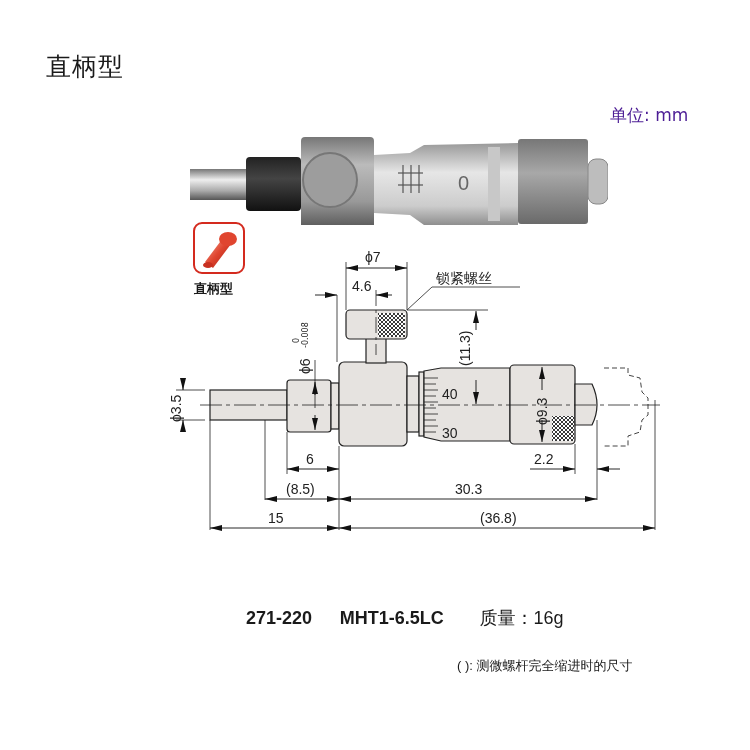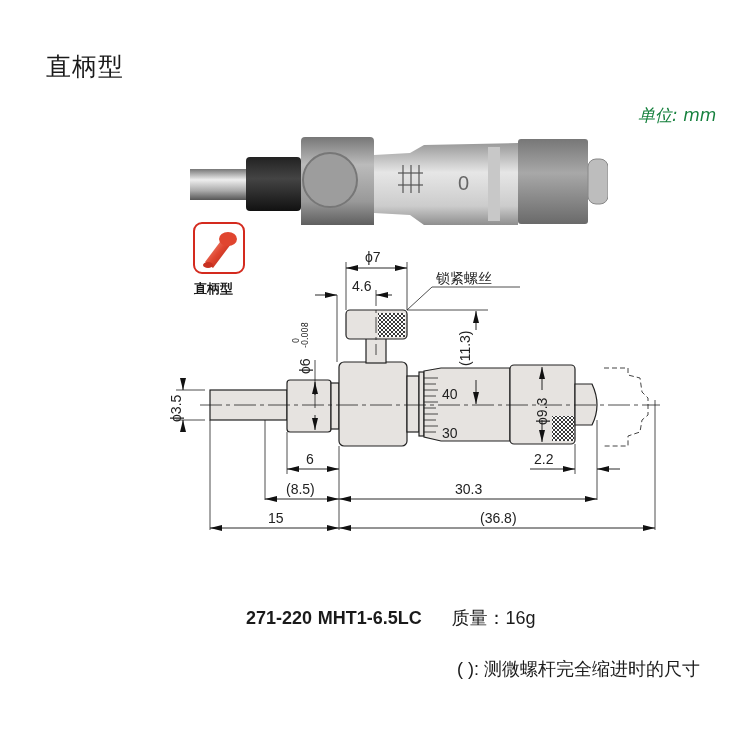--- a/index.html
+++ b/index.html
@@ -1,28 +1,28 @@
 <!DOCTYPE html>
 <html><head>
 <meta charset="utf-8">
 <style>
   html,body{margin:0;padding:0;background:#fff;}
   body{width:750px;height:750px;position:relative;overflow:hidden;font-family:"DejaVu Sans","Liberation Sans",sans-serif;color:#1a1a1a;}
   .title{position:absolute;left:46px;top:50px;font-size:25px;font-weight:500;letter-spacing:1px;}
-  .unit{position:absolute;left:638px;top:104px;font-size:17px;color:#15803d;font-style:italic;}
+  .unit{position:absolute;left:610px;top:104px;font-size:17px;color:#4c1d95;}
   .photo{position:absolute;left:188px;top:135px;}
   .badge{position:absolute;left:193px;top:222px;width:52px;height:52px;border:2px solid #d42a1e;border-radius:9px;background:#fff;box-sizing:border-box;}
   .badge-label{position:absolute;left:194px;top:280px;font-size:13px;font-weight:bold;}
   .drawing{position:absolute;left:0;top:0;}
   .dim{font-family:"Liberation Sans","DejaVu Sans",sans-serif;font-size:14px;fill:#222;}
   .product{position:absolute;left:246px;top:606px;font-size:18px;}
   .product .code{font-weight:bold;font-family:"Liberation Sans",sans-serif;}
-  .product .model{font-weight:bold;font-family:"Liberation Sans",sans-serif;}
-  .product .mass{margin-left:24px;font-family:"Liberation Sans",sans-serif;}
-  .note{position:absolute;left:457px;top:657px;font-size:18px;font-family:"Liberation Sans",sans-serif;}
+  .product .model{font-weight:bold;font-family:"Liberation Sans",sans-serif;margin-left:22px;}
+  .product .mass{margin-left:30px;font-family:"Liberation Sans",sans-serif;}
+  .note{position:absolute;left:457px;top:657px;font-size:13px;font-family:"Liberation Sans",sans-serif;}
 </style>
 </head>
 <body>
 
 <div class="title">直柄型</div>
 <div class="unit">单位: mm</div>
 
 <svg class="photo" width="420" height="90" viewBox="0 0 420 90">
   <defs>
     <linearGradient id="gSpindle" x1="0" y1="0" x2="0" y2="1">

